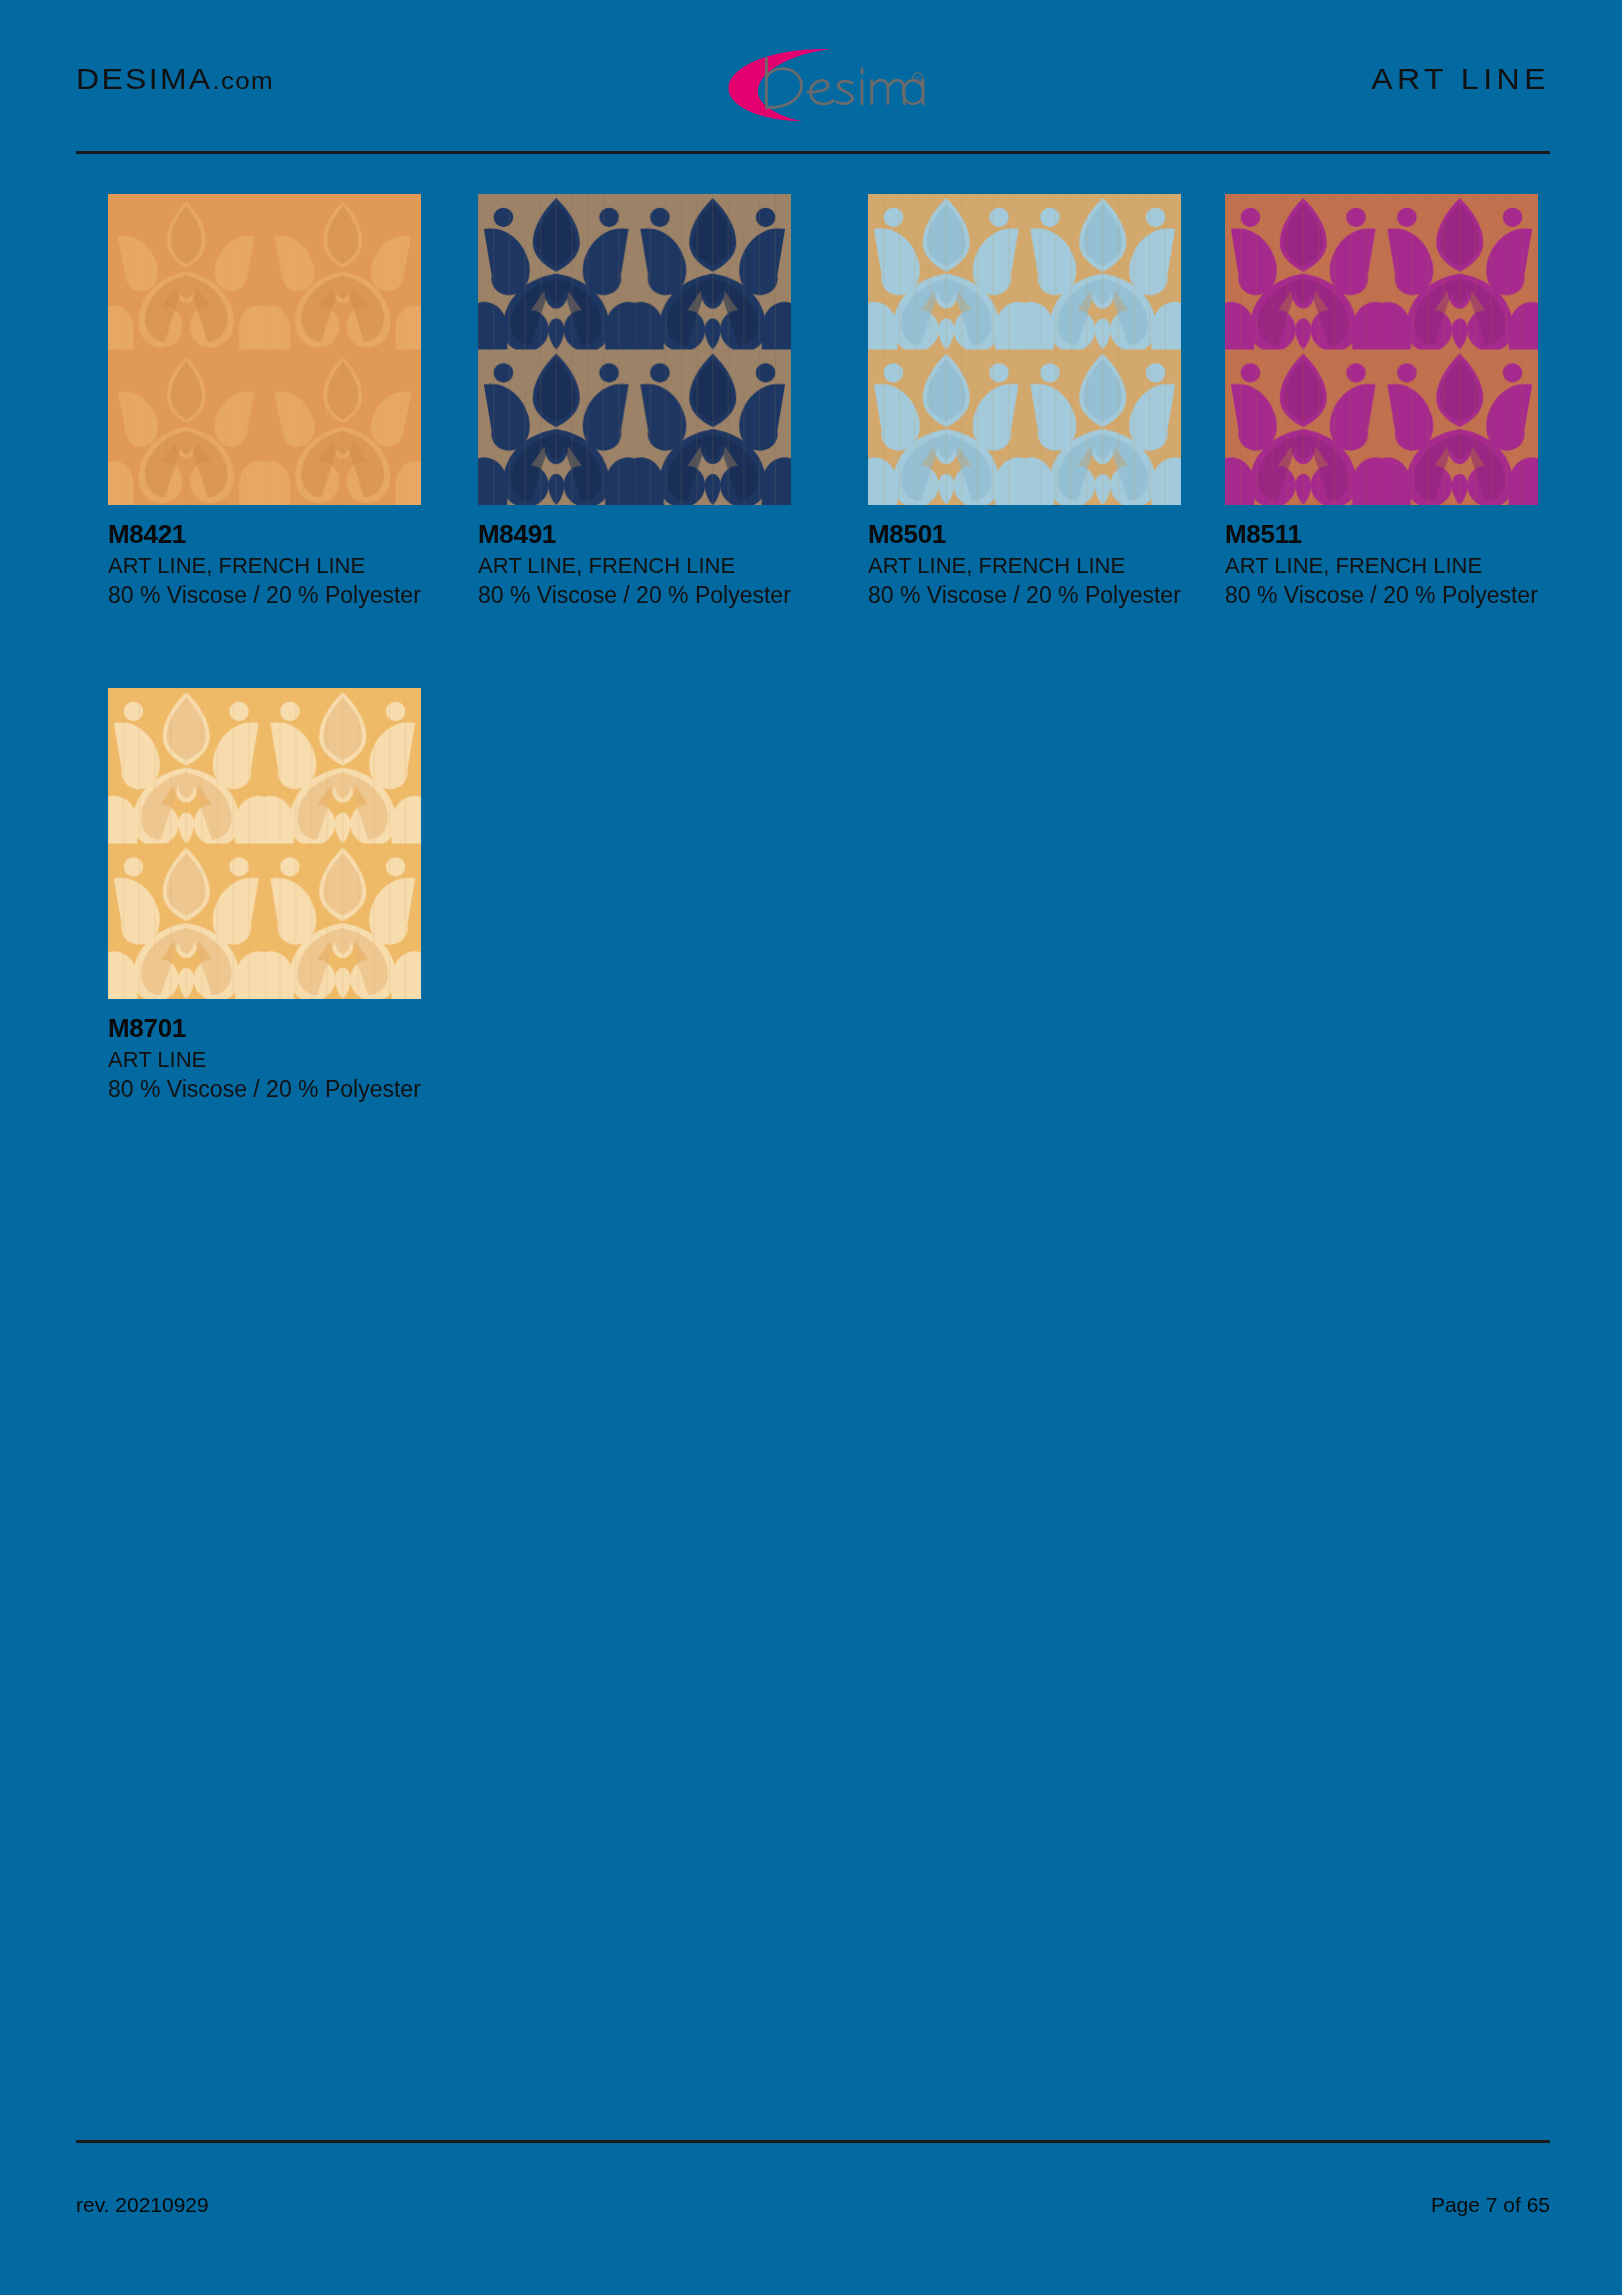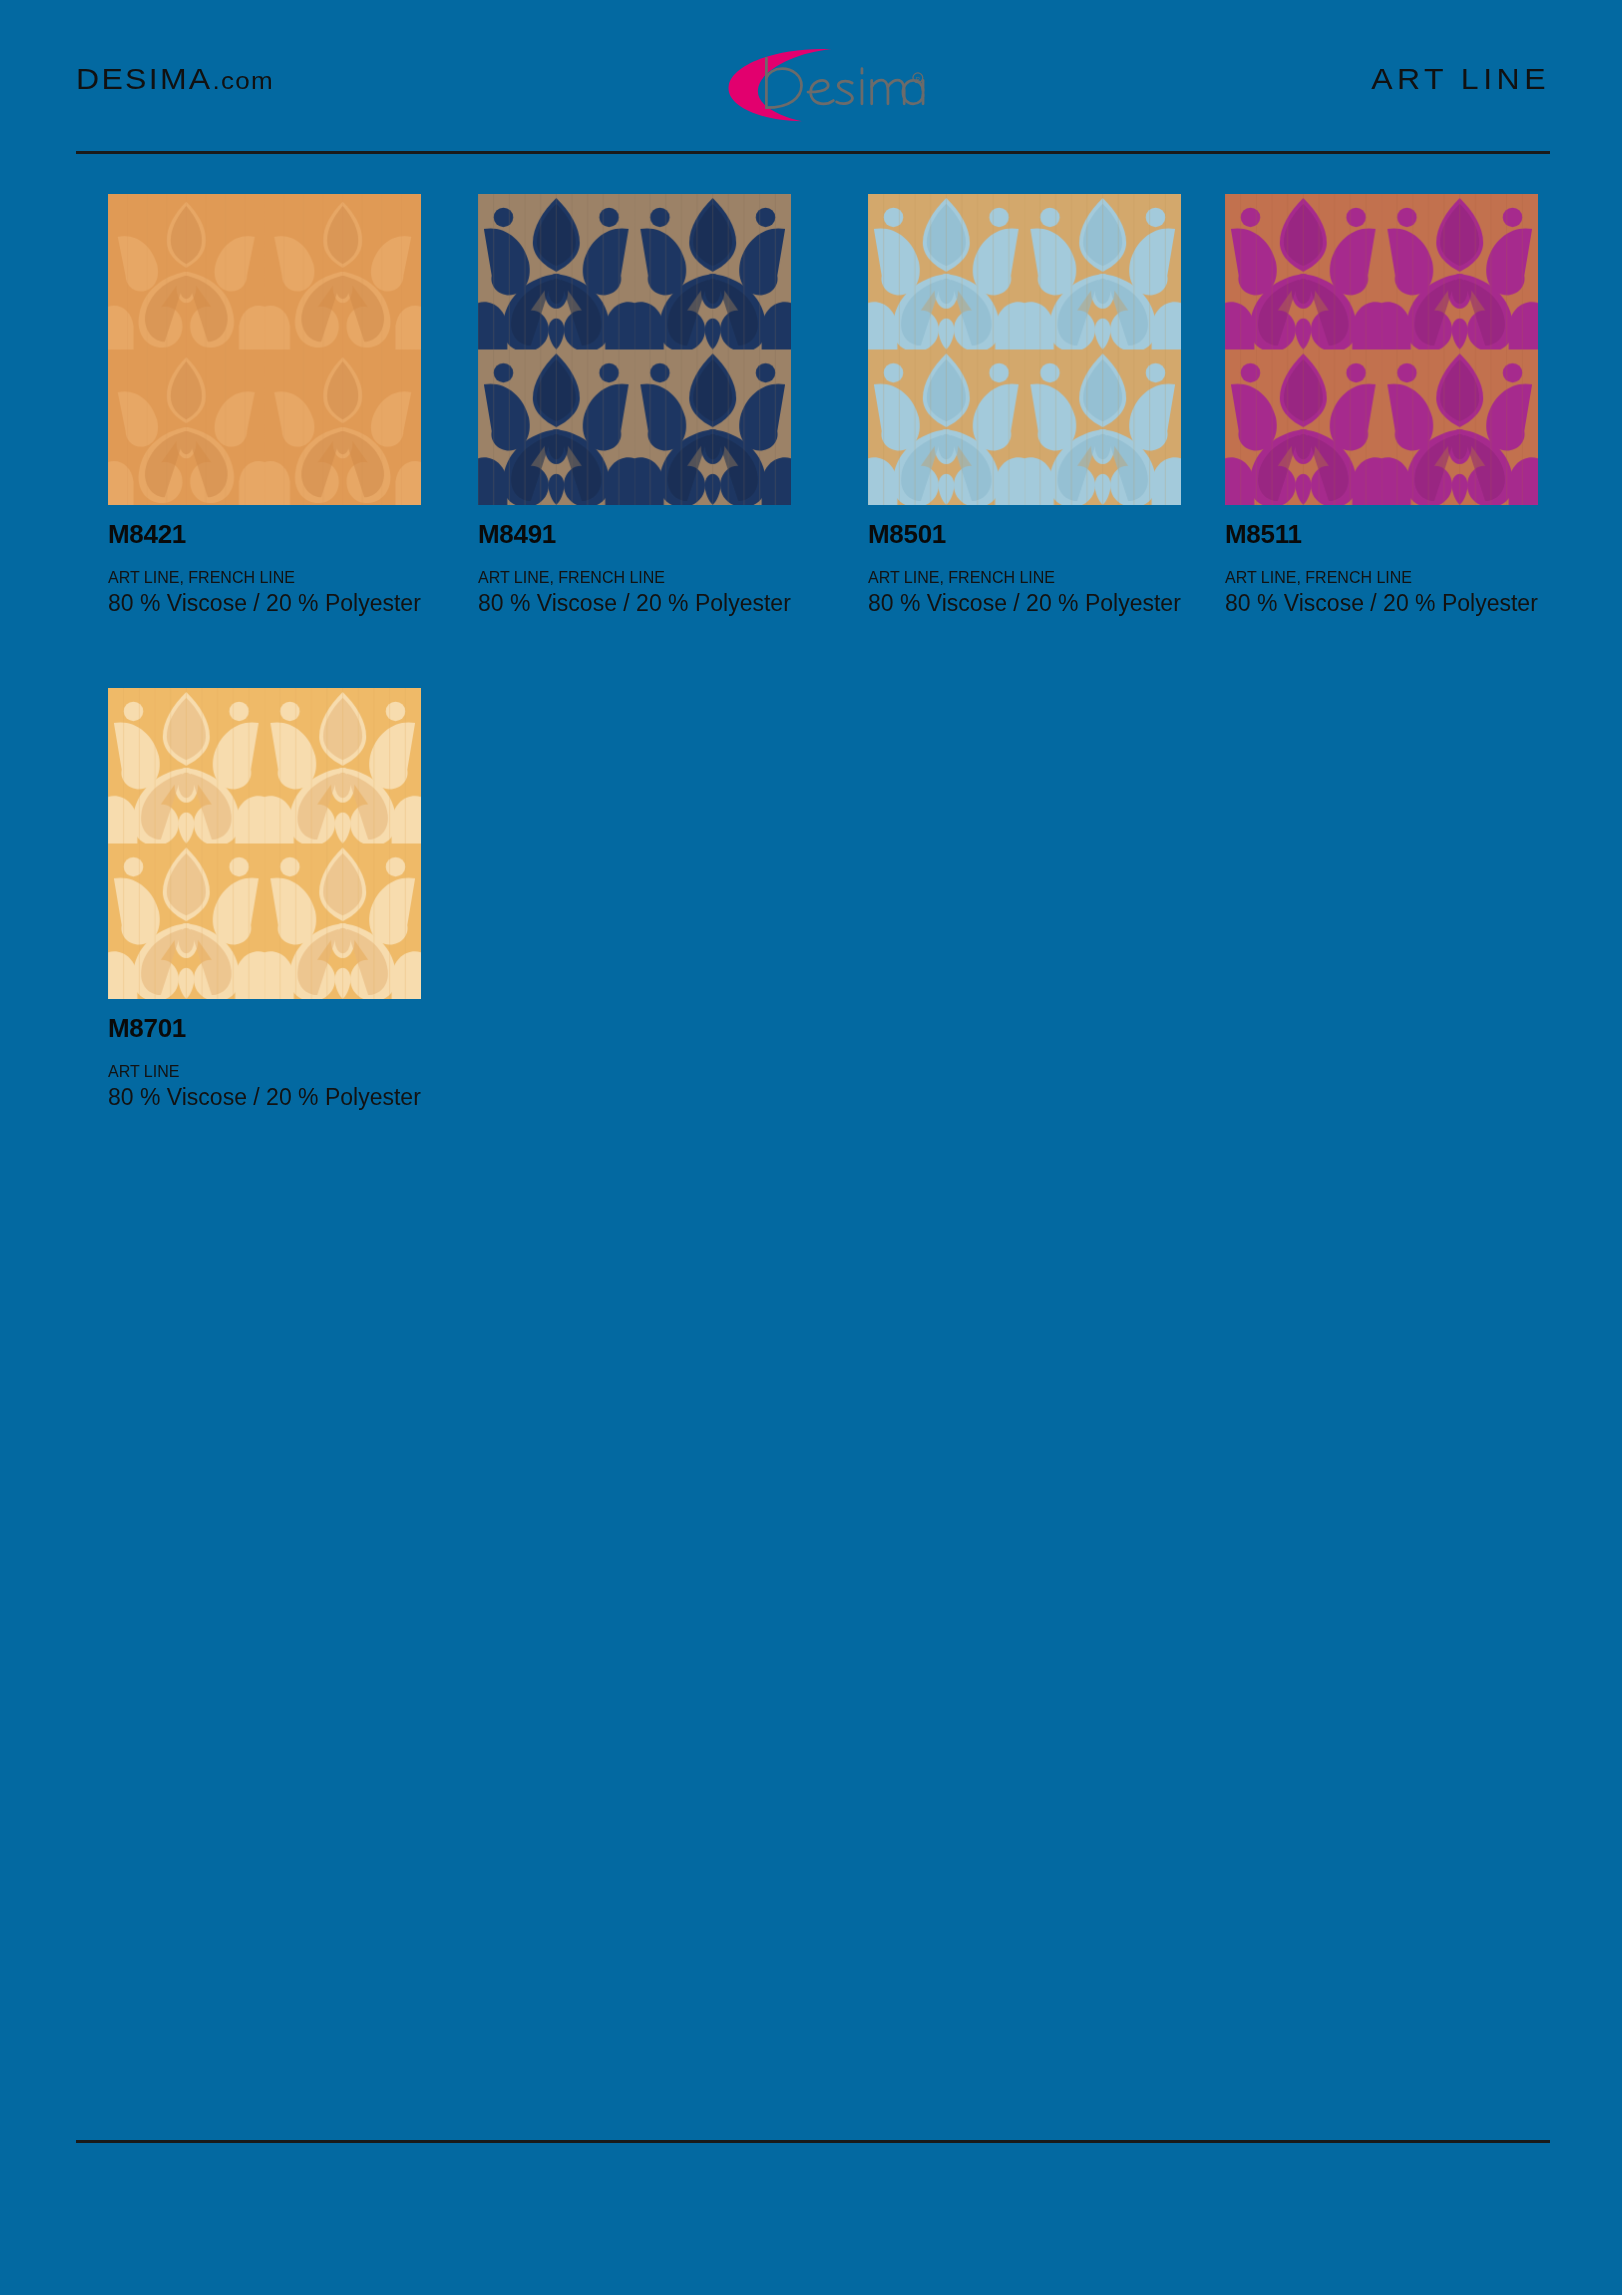--- a/index.html
+++ b/index.html
@@ -116,25 +116,25 @@
     font-family: "Liberation Sans", sans-serif;
     font-size: 26px;
     font-weight: bold;
     color: #0a0a0a;
     line-height: 1.06;
     letter-spacing: -0.3px;
     white-space: nowrap;
   }
   .swatch-lines {
     font-family: "Liberation Sans", sans-serif;
-    font-size: 16px;
+    font-size: 22px;
     font-weight: 400;
     color: #121212;
     line-height: 1.30;
-    margin-top: 20px;
+    margin-top: 4px;
     white-space: nowrap;
   }
   .swatch-composition {
     font-family: "Liberation Sans", sans-serif;
     font-size: 23px;
     font-weight: 400;
     color: #121212;
     line-height: 1.30;
     white-space: nowrap;
   }
@@ -420,15 +420,19 @@
         <div class="swatch-info">
           <div class="swatch-code">M8701</div>
           <div class="swatch-lines">ART LINE</div>
           <div class="swatch-composition">80 % Viscose / 20 % Polyester</div>
         </div>
       </div>
     </div>
   </div>
 
   <div class="footer-rule"></div>
+  <div class="page-footer">
+    <div class="footer-rev">rev. 20210929</div>
+    <div class="footer-page">Page 7 of 65</div>
+  </div>
 
 </div>
 
 
 </body></html>

